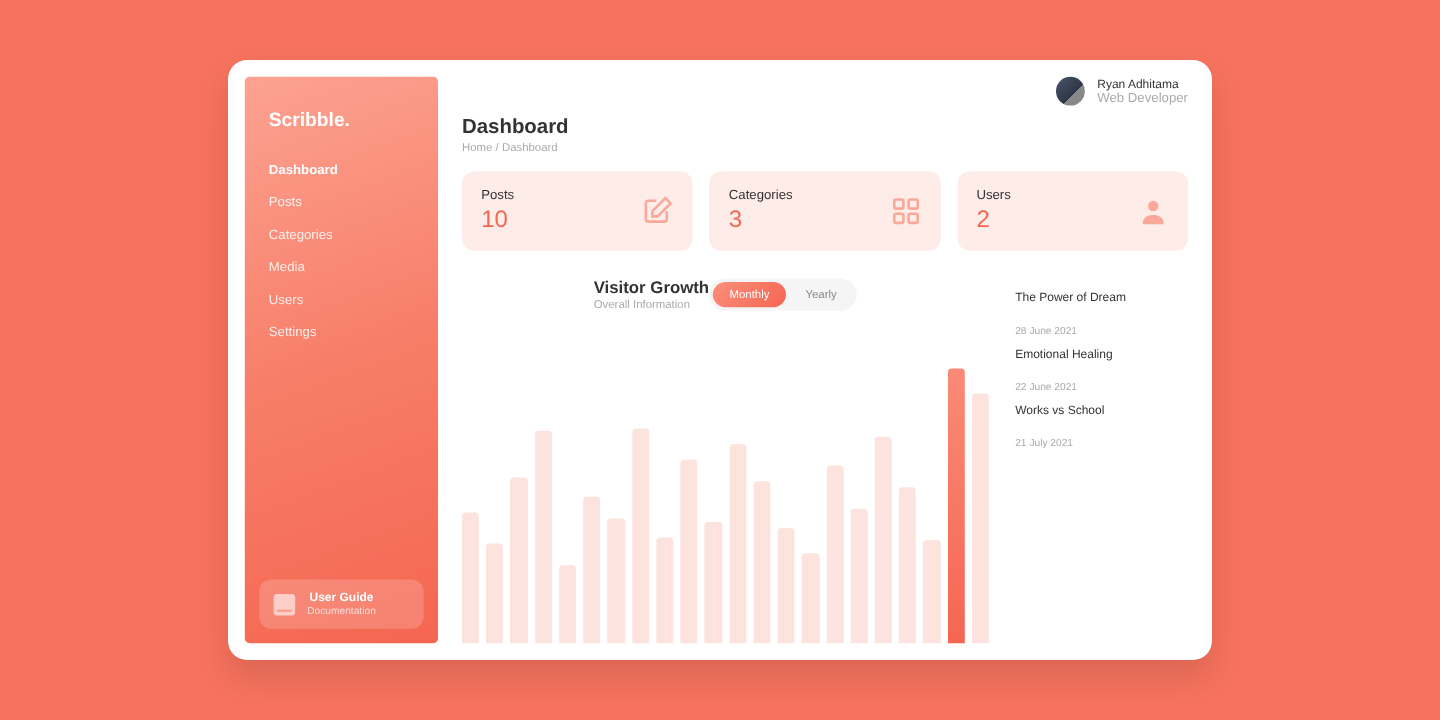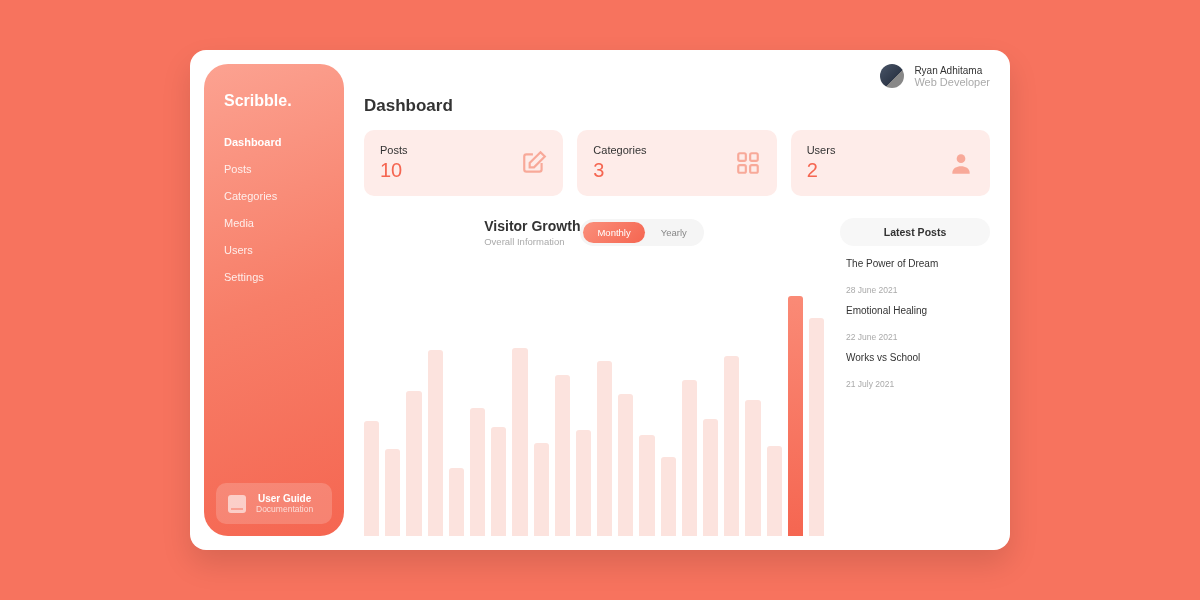--- a/index.html
+++ b/index.html
@@ -14,23 +14,23 @@
     }
     .app-window {
       background: #fff;
       border-radius: 16px;
       width: 820px;
       height: 500px;
       display: flex;
       box-shadow: 0 14px 30px rgba(0,0,0,0.12);
     }
     .sidebar {
-      width: 140px;
+      width: 161px;
       margin: 14px;
-      border-radius: 24px;
+      border-radius: 4px;
       background: linear-gradient(160deg, #fca291 0%, #f77e68 50%, #f56651 100%);
       color: #fff;
       display: flex;
       flex-direction: column;
       padding: 20px 0 12px 0;
     }
     .logo {
       font-weight: 700;
       font-size: 16px;
       padding: 8px 20px 26px 20px;
@@ -158,20 +158,21 @@
 
     <div class="topbar">
       <div class="avatar"></div>
       <div class="user-meta">
         <span class="user-name">Ryan Adhitama</span>
         <span class="user-role">Web Developer</span>
       </div>
     </div>
 
     <div class="page-title">Dashboard</div>
+    <div class="breadcrumb">Home / Dashboard</div>
 
     <div class="cards">
       <div class="card">
         <div class="card-txt">
           <span class="card-label">Posts</span>
           <span class="card-value">10</span>
         </div>
         <svg class="card-icon" viewBox="0 0 24 24" fill="none" stroke="currentColor" stroke-width="2">
             <path d="M11 4H5a2 2 0 00-2 2v12a2 2 0 002 2h12a2 2 0 002-2v-6"></path>
             <path d="M18 2l4 4-10 10H8v-4L18 2z"></path>
@@ -234,21 +235,20 @@
             <div class="bar" style="height: 43%;"></div>
             <div class="bar" style="height: 66%;"></div>
             <div class="bar" style="height: 50%;"></div>
             <div class="bar" style="height: 33%;"></div>
             <div class="bar hl" style="height: 88%;"></div>
             <div class="bar" style="height: 80%;"></div>
           </div>
       </div>
 
       <div class="latest-col">
-        <div class="latest-h">Latest Posts</div>
         <div class="posts">
           <div class="post-item">
             <span class="post-title">The Power of Dream</span>
             <span class="post-date">28 June 2021</span>
           </div>
           <div class="post-item">
             <span class="post-title">Emotional Healing</span>
             <span class="post-date">22 June 2021</span>
           </div>
           <div class="post-item">

